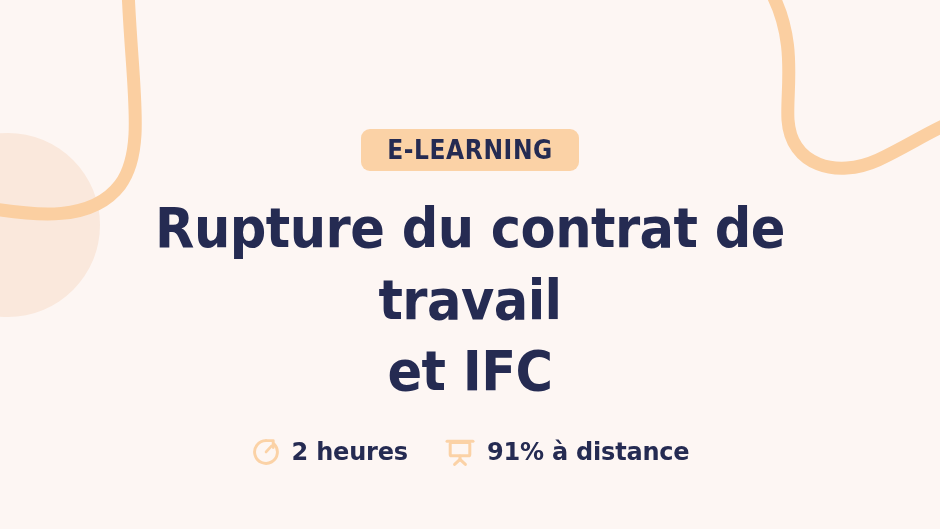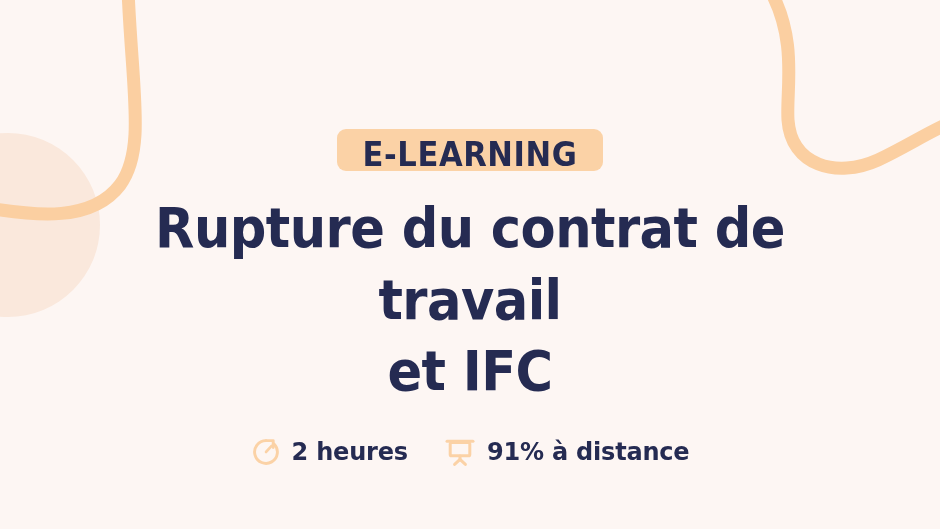--- a/index.html
+++ b/index.html
@@ -35,22 +35,22 @@
     height: 529px;
     display: flex;
     flex-direction: column;
     align-items: center;
   }
   .badge {
     margin-top: 129px;
     background: #FBD2A6;
     color: #252B52;
     border-radius: 9px;
-    padding: 8px 26px 0 26px;
-    font-size: 34px;
+    padding: 8px 26px 8px 26px;
+    font-size: 26px;
     font-weight: bold;
     letter-spacing: 0.6px;
     line-height: 1;
     font-family: "DejaVu Sans", "Liberation Sans", sans-serif;
     font-stretch: condensed;
   }
   .title {
     margin-top: 22px;
     color: #252B52;
     font-size: 55px;

